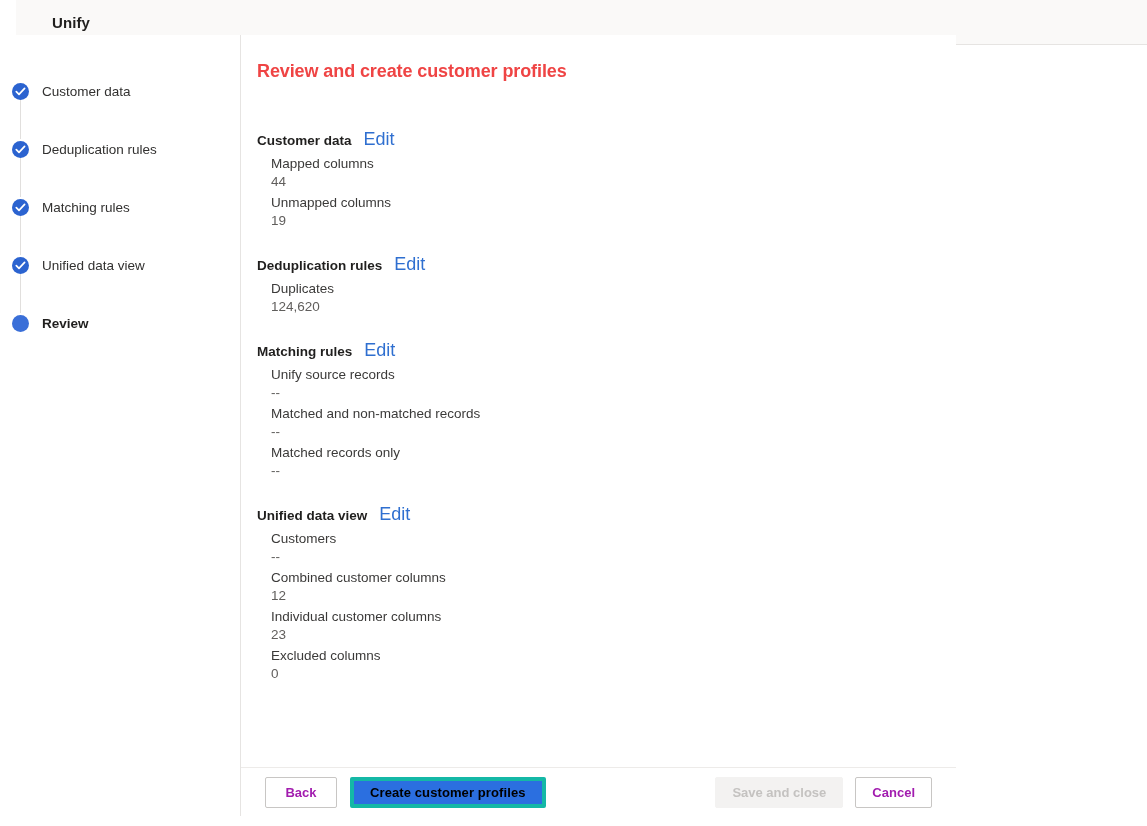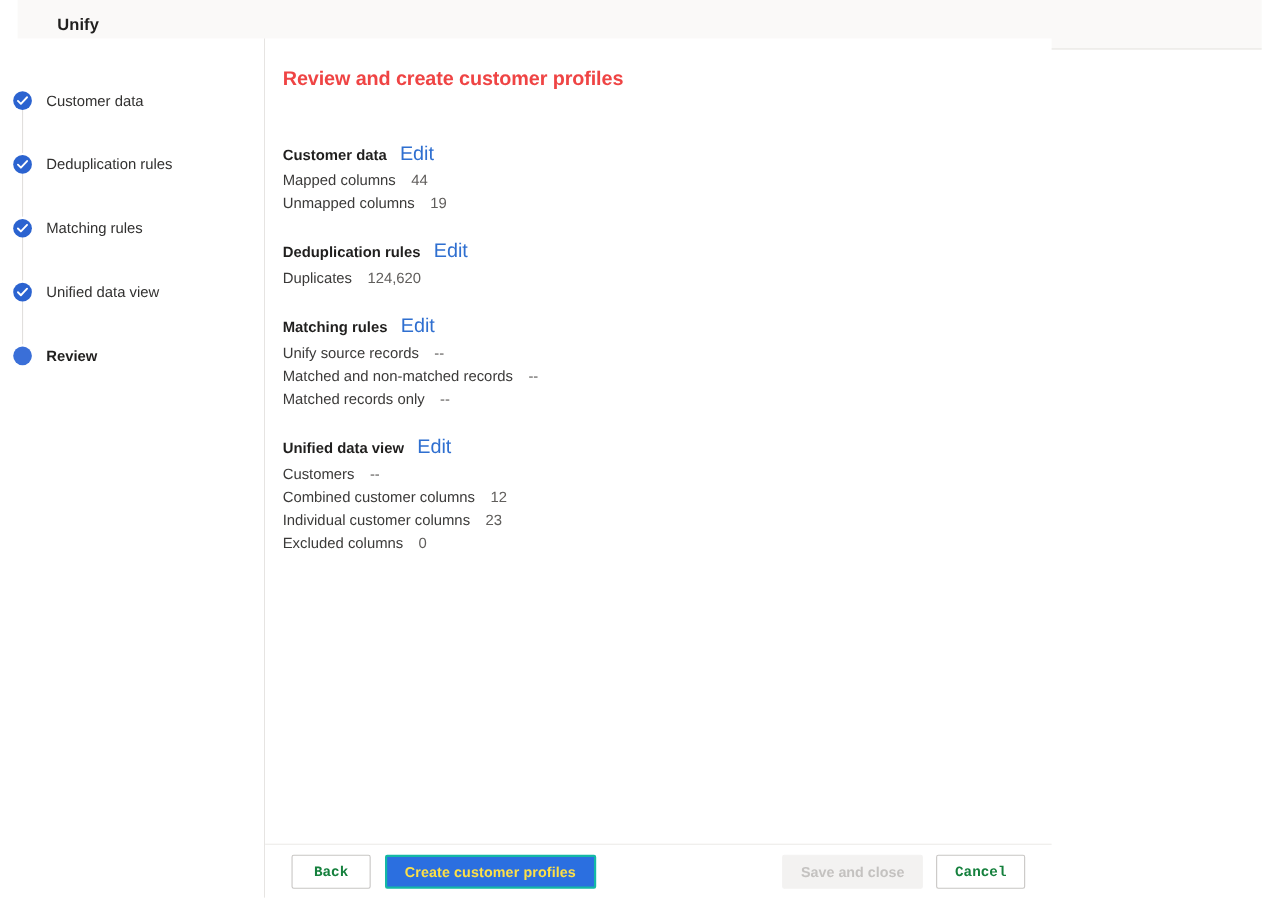--- a/index.html
+++ b/index.html
@@ -149,20 +149,21 @@
     text-decoration: none;
     cursor: pointer;
   }
 
   .stat-row {
     display: flex;
     align-items: baseline;
     margin-bottom: 3px;
     font-size: 13.5px;
     line-height: 18px;
+    flex-direction: column;
   }
   .stat-label {
     color: #3b3a39;
   }
   .stat-value {
     margin-left: 14px;
     color: #605e5c;
   }
 
   
@@ -197,29 +198,28 @@
     cursor: pointer;
     display: inline-flex;
     align-items: center;
     justify-content: center;
     padding: 0 16px;
     white-space: nowrap;
   }
   .btn-default {
     background: #ffffff;
     border: 1px solid #c8c6c4;
-    color: #15803d;
+    color: #a21caf;
     font-weight: 600;
     min-width: 72px;
-    font-family: Liberation Mono, monospace;
   }
   .btn-primary {
     background: #2b6fe0;
-    border: 2px solid #14b8a6;
-    color: #fde047;
+    border: 4px solid #14b8a6;
+    color: #000000;
     font-weight: 700;
     min-width: 178px;
     letter-spacing: 0.1px;
   }
   .btn-disabled {
     background: #f3f2f1;
     border: 1px solid #f3f2f1;
     color: #c4c2c0;
     font-weight: 600;
     min-width: 128px;

